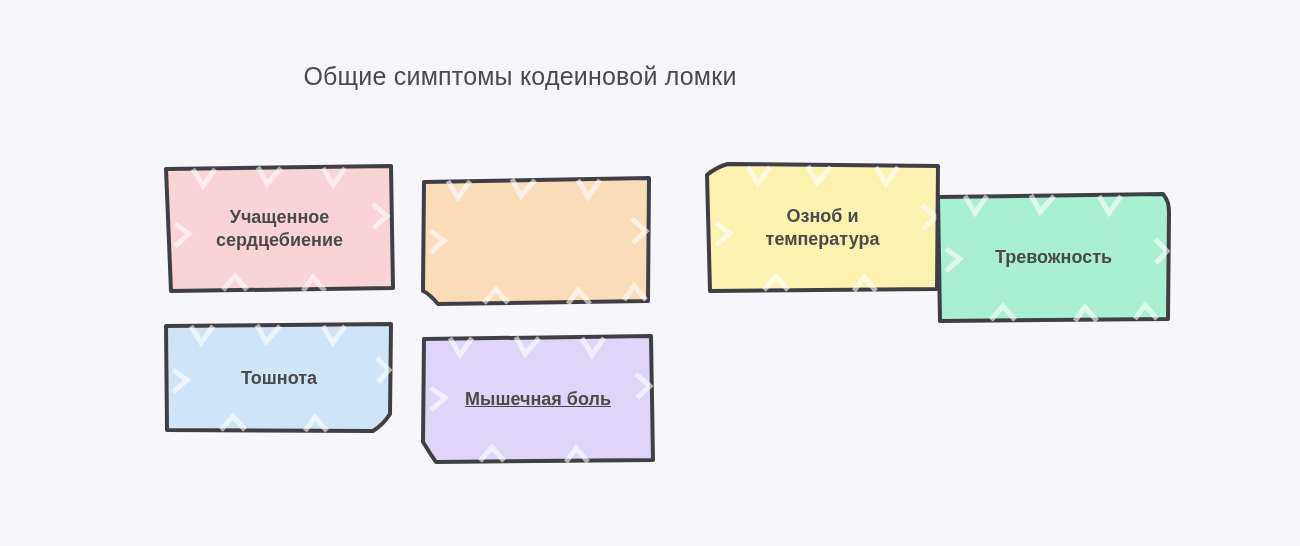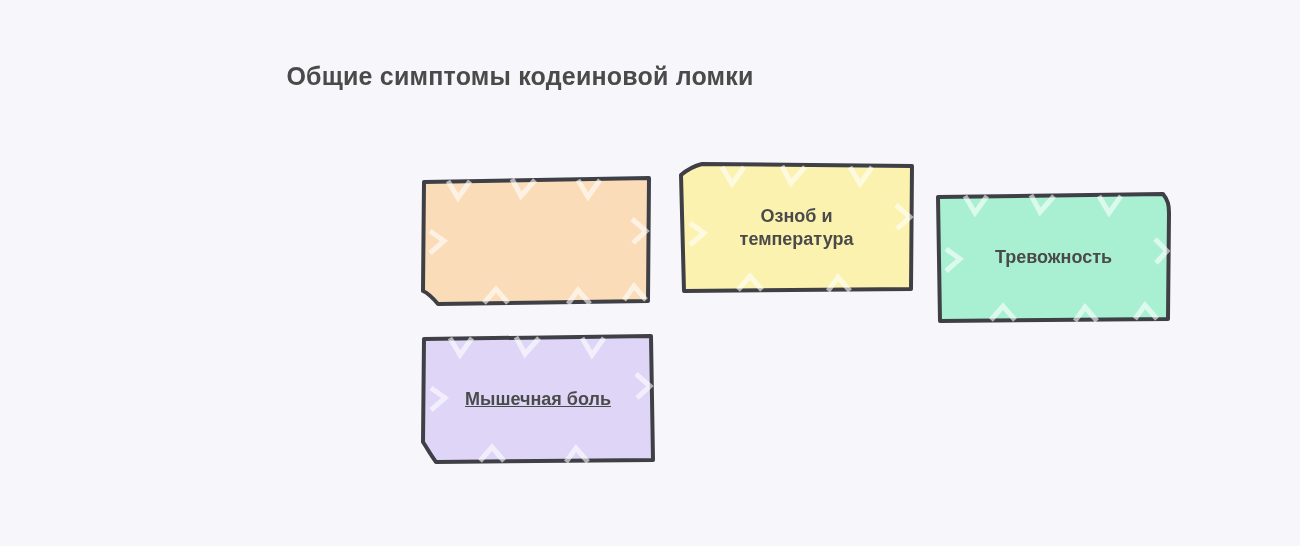--- a/index.html
+++ b/index.html
@@ -15,21 +15,21 @@
     position: relative;
   }
 
   #page-title {
     position: absolute;
     top: 62px;
     left: 0;
     width: 1040px;
     text-align: center;
     font-size: 25px;
-    font-weight: bold;
+    font-weight: normal;
     color: #4a4a4a;
     letter-spacing: 0.2px;
   }
 
   #board {
     position: absolute;
     top: 150px;
     left: 0;
     width: 1300px;
     height: 340px;
@@ -62,32 +62,41 @@
   }
   .note .note-label {
     position: relative;
     z-index: 1;
     max-width: 92%;
   }
 
   
   .n0 { left: 163px; top: 14px;  width: 233px; height: 129px; }
   .n1 { left: 420px; top: 25px;  width: 233px; height: 131px; }
-  .n2 { left: 678px; top: 11px;  width: 237px; height: 133px; }
+  .n2 { left: 704px; top: 11px;  width: 237px; height: 133px; }
   .n3 { left: 935px; top: 41px;  width: 237px; height: 133px; }
   .n4 { left: 163px; top: 172px; width: 232px; height: 112px; }
   .n5 { left: 420px; top: 184px; width: 236px; height: 130px; text-decoration: underline; }
 </style>
 </head>
 <body>
 
 <div id="page-title">Общие симптомы кодеиновой ломки</div>
 
 <div id="board">
 
+  <div class="note n0">
+    <span class="note-bg">
+      <svg viewBox="0 0 233 129" preserveAspectRatio="none">
+        <path d="M3,5 L228,2 L230,124 L8,127 Z" fill="#f9d4d6" stroke="#3f3f46" stroke-width="4" stroke-linejoin="round"></path>
+        <path d="M30,5 L40,22 L52,5 M95,3 L104,20 L118,4 M160,4 L170,21 L182,4 M12,60 L26,70 L12,82 M210,40 L224,52 L211,64 M60,126 L72,112 L84,126 M140,127 L150,113 L162,127" fill="none" stroke="#ffffff" stroke-width="5" opacity="0.55"></path>
+      </svg>
+    </span>
+    <span class="note-label">Учащенное сердцебиение</span>
+  </div>
 
   <div class="note n1">
     <span class="note-bg">
       <svg viewBox="0 0 233 131" preserveAspectRatio="none">
         <path d="M4,7 L229,3 L228,126 L18,129 C12,122 8,118 3,116 Z" fill="#fbdcb8" stroke="#3f3f46" stroke-width="4" stroke-linejoin="round"></path>
         <path d="M28,6 L38,23 L50,6 M92,4 L101,21 L115,5 M158,5 L168,22 L180,5 M10,56 L24,66 L10,78 M212,44 L226,56 L213,68 M64,128 L76,114 L88,128 M148,129 L158,115 L170,129 M204,125 L214,111 L226,125" fill="none" stroke="#ffffff" stroke-width="5" opacity="0.6"></path>
       </svg>
     </span>
   </div>
 
@@ -104,20 +113,29 @@
   <div class="note n3">
     <span class="note-bg">
       <svg viewBox="0 0 237 133" preserveAspectRatio="none">
         <path d="M3,6 L228,3 C233,9 234,14 234,22 L233,128 L5,130 Z" fill="#a9f0d2" stroke="#3f3f46" stroke-width="4" stroke-linejoin="round"></path>
         <path d="M30,5 L40,22 L52,5 M96,4 L105,21 L119,5 M164,5 L174,22 L186,5 M11,58 L25,68 L11,80 M220,48 L232,60 L221,72 M56,129 L68,115 L80,129 M140,130 L150,116 L162,130 M200,128 L210,114 L222,128" fill="none" stroke="#ffffff" stroke-width="5" opacity="0.6"></path>
       </svg>
     </span>
     <span class="note-label">Тревожность</span>
   </div>
 
+  <div class="note n4">
+    <span class="note-bg">
+      <svg viewBox="0 0 232 112" preserveAspectRatio="none">
+        <path d="M3,4 L228,2 L227,92 C222,100 218,104 210,109 L4,108 Z" fill="#cfe4f7" stroke="#3f3f46" stroke-width="4" stroke-linejoin="round"></path>
+        <path d="M28,4 L38,21 L50,4 M94,3 L103,20 L117,4 M160,4 L170,21 L182,4 M10,48 L24,58 L10,70 M214,36 L226,48 L215,60 M58,108 L70,94 L82,108 M142,109 L152,95 L164,109" fill="none" stroke="#ffffff" stroke-width="5" opacity="0.6"></path>
+      </svg>
+    </span>
+    <span class="note-label">Тошнота</span>
+  </div>
 
   <div class="note n5">
     <span class="note-bg">
       <svg viewBox="0 0 236 130" preserveAspectRatio="none">
         <path d="M4,5 L231,2 L233,126 L16,128 C10,120 7,114 3,108 Z" fill="#dfd6f7" stroke="#3f3f46" stroke-width="4" stroke-linejoin="round"></path>
         <path d="M30,4 L40,21 L52,4 M96,3 L105,20 L119,4 M162,4 L172,21 L184,4 M11,54 L25,64 L11,76 M216,40 L230,52 L217,64 M60,127 L72,113 L84,127 M146,128 L156,114 L168,128" fill="none" stroke="#ffffff" stroke-width="5" opacity="0.6"></path>
       </svg>
     </span>
     <span class="note-label">Мышечная боль</span>
   </div>

